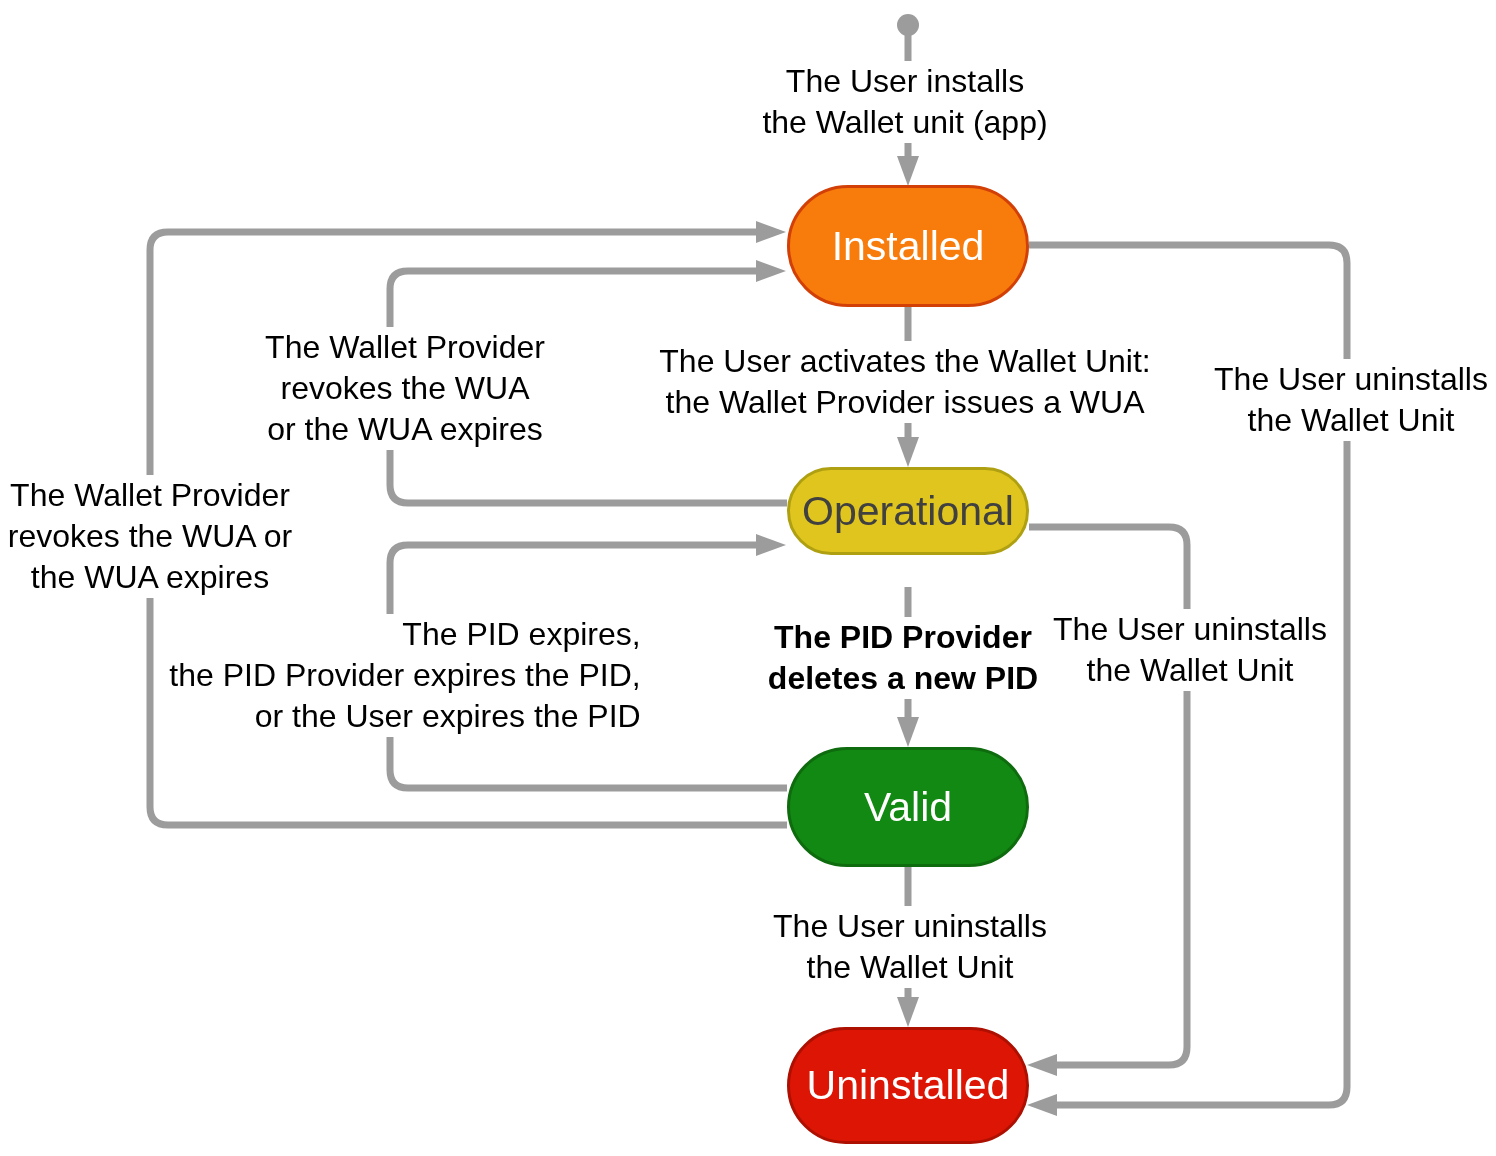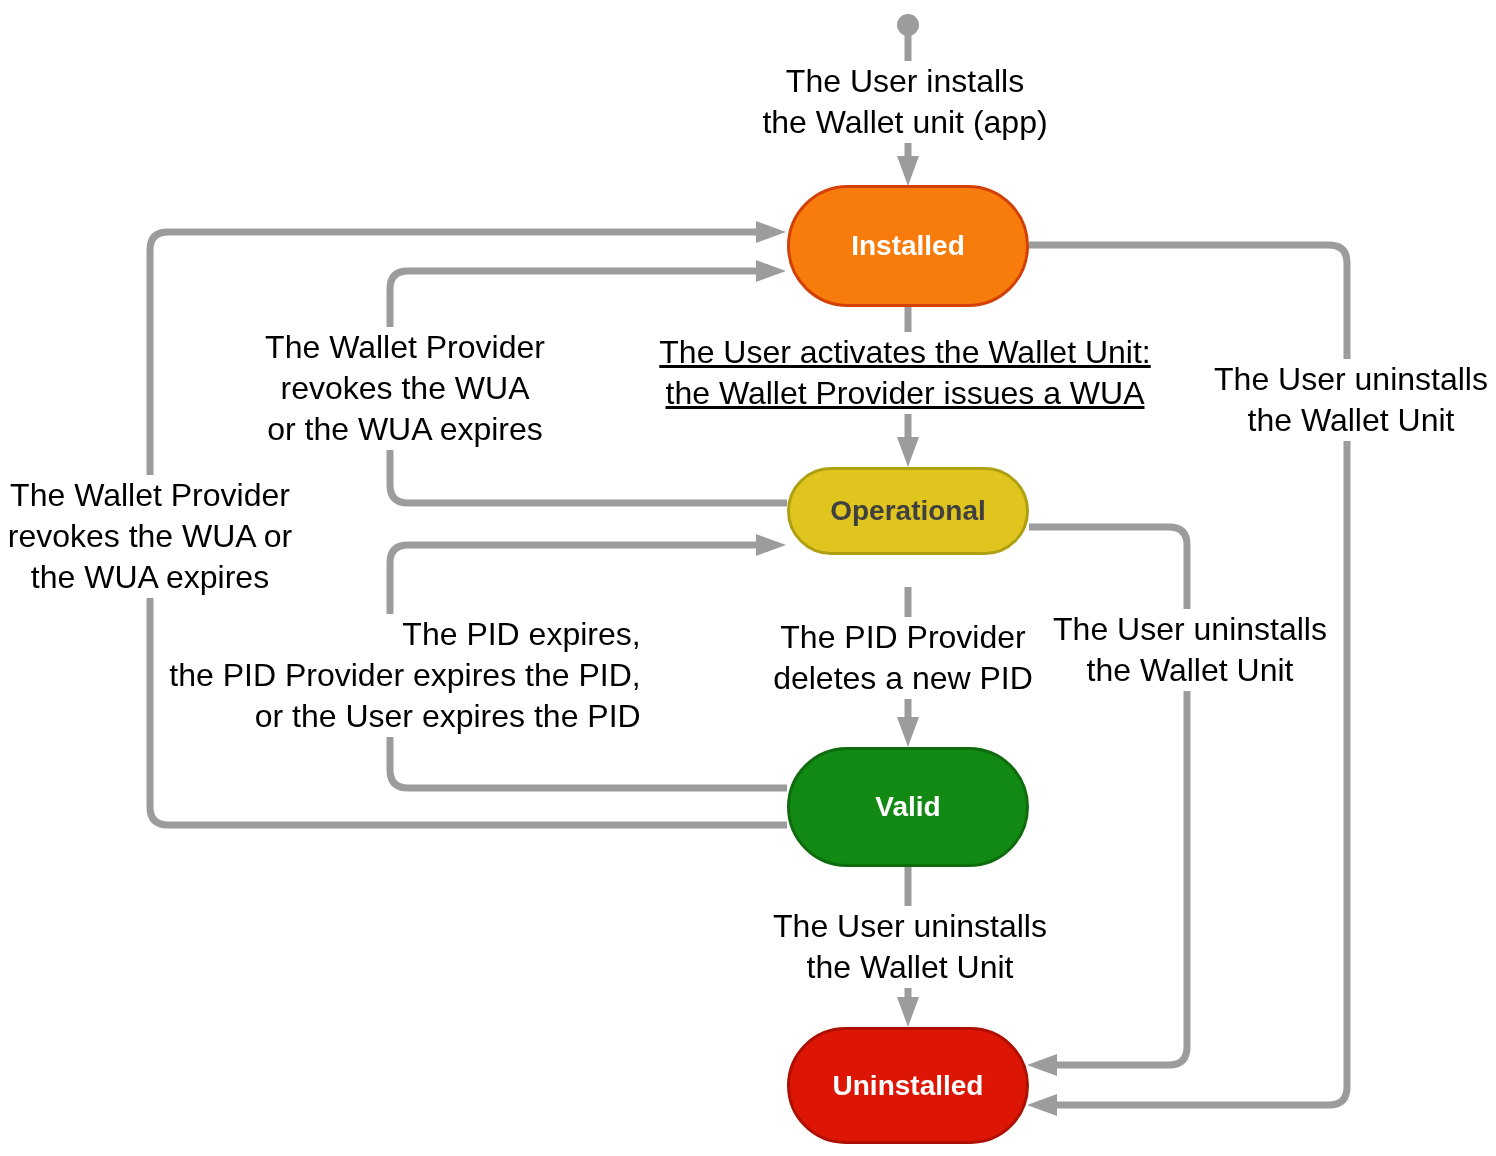--- a/index.html
+++ b/index.html
@@ -12,21 +12,21 @@
   }
   .edge-layer{position:absolute;left:0;top:0;}
   .conn{stroke:#9C9C9C;stroke-width:7;fill:none;}
   .arrow{fill:#9C9C9C;stroke:none;}
   .start-dot{fill:#9C9C9C;}
   .node{
     position:absolute;
     border:3px solid;
     border-radius:70px;
     display:flex;align-items:center;justify-content:center;
-    font-weight:bold;font-size:28px;
+    font-weight:normal;font-size:41px;
     box-sizing:border-box;
   }
   .elabel{
     position:absolute;
     transform:translateX(-50%);
     text-align:center;
     background:#ffffff;
     color:#000000;
     font-size:32px;line-height:41px;
     white-space:nowrap;
@@ -84,26 +84,26 @@
 
   <div class="node" style="left: 787px; top: 1027px; width: 242px; height: 117px; background-color: rgb(220, 21, 5); border-color: rgb(173, 16, 0); color: rgb(255, 255, 255);">
     <span>Uninstalled</span>
   </div>
 
   <div class="elabel" style="left:905px;top:61px;">
     <span>The User installs</span>
     <span>the Wallet unit (app)</span>
   </div>
 
-  <div class="elabel" style="left:905px;top:332px;text-decoration:underline;">
+  <div class="elabel" style="left:905px;top:341px;">
     <span>The User activates the Wallet Unit:</span>
     <span>the Wallet Provider issues a WUA</span>
   </div>
 
-  <div class="elabel" style="left:903px;top:617px;">
+  <div class="elabel" style="left:903px;top:617px;font-weight:bold;">
     <span>The PID Provider</span>
     <span>deletes a new PID</span>
   </div>
 
   <div class="elabel" style="left:910px;top:906px;">
     <span>The User uninstalls</span>
     <span>the Wallet Unit</span>
   </div>
 
   <div class="elabel" style="left:405px;top:327px;">

